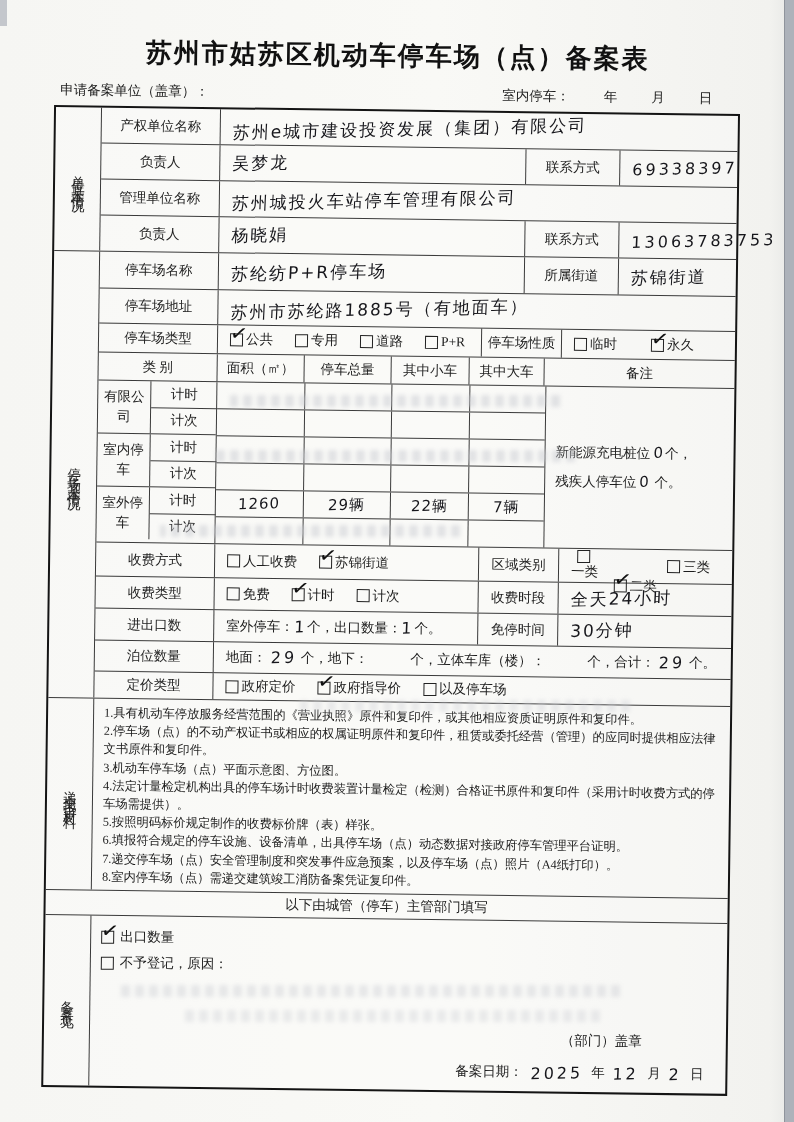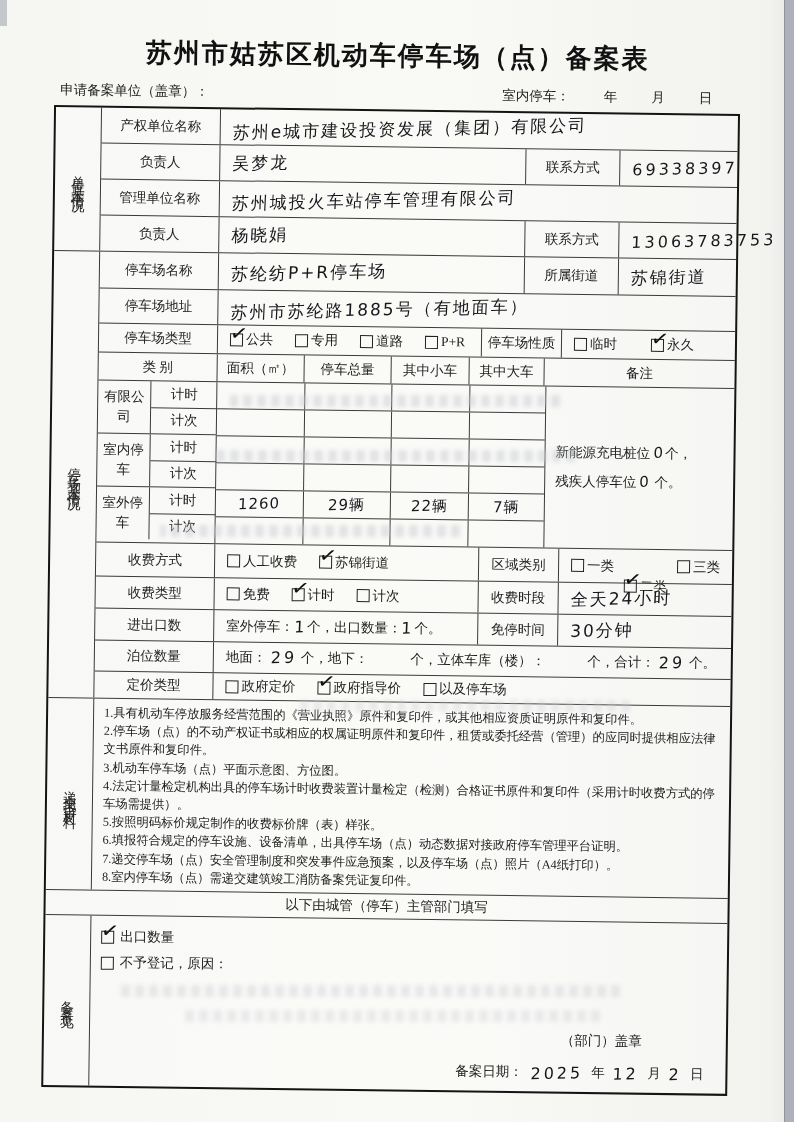--- a/index.html
+++ b/index.html
@@ -288,21 +288,21 @@
                 <span class="cb"></span>
                 <span class="opt-label">人工收费</span>
               </span>
             <span class="opt">
                 <span class="cb checked big"></span>
                 <span class="opt-label">苏锦街道</span>
               </span>
           </div>
           <div class="c lab w-fmid">区域类别</div>
           <div class="c pad w-fval">
-            <span class="opt" style="margin-right:10px;">
+            <span class="opt" style="margin-right:16px;flex-direction:column;">
                 <span class="cb"></span>
                 <span class="opt-label">一类</span>
               </span>
             <span class="opt" style="margin-right:10px;margin-top:40px;">
                 <span class="cb checked big"></span>
                 <span class="opt-label">二类</span>
               </span>
             <span class="opt" style="margin-right:0;">
                 <span class="cb"></span>
                 <span class="opt-label">三类</span>

